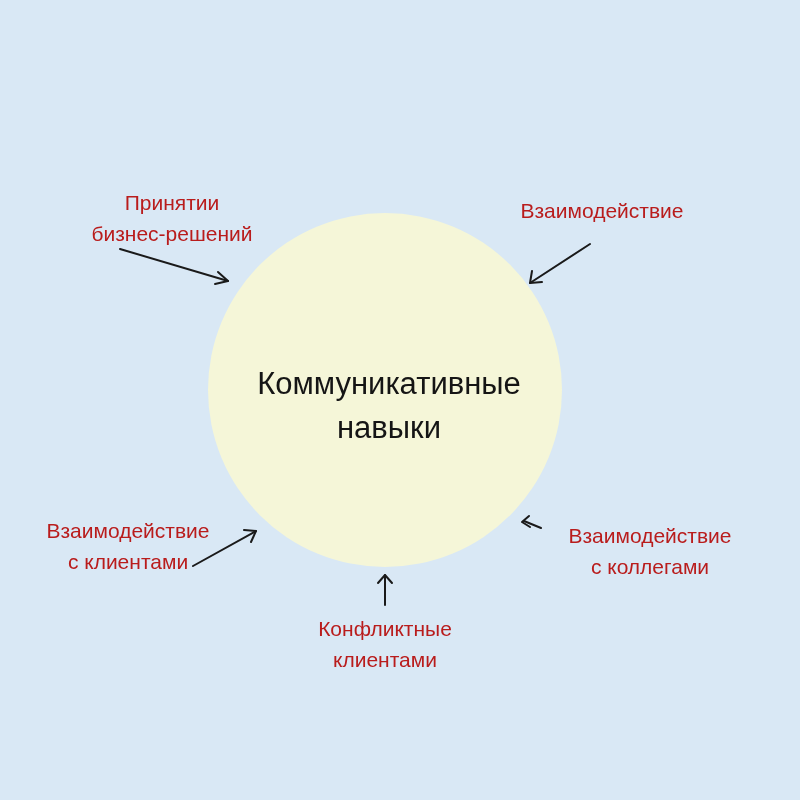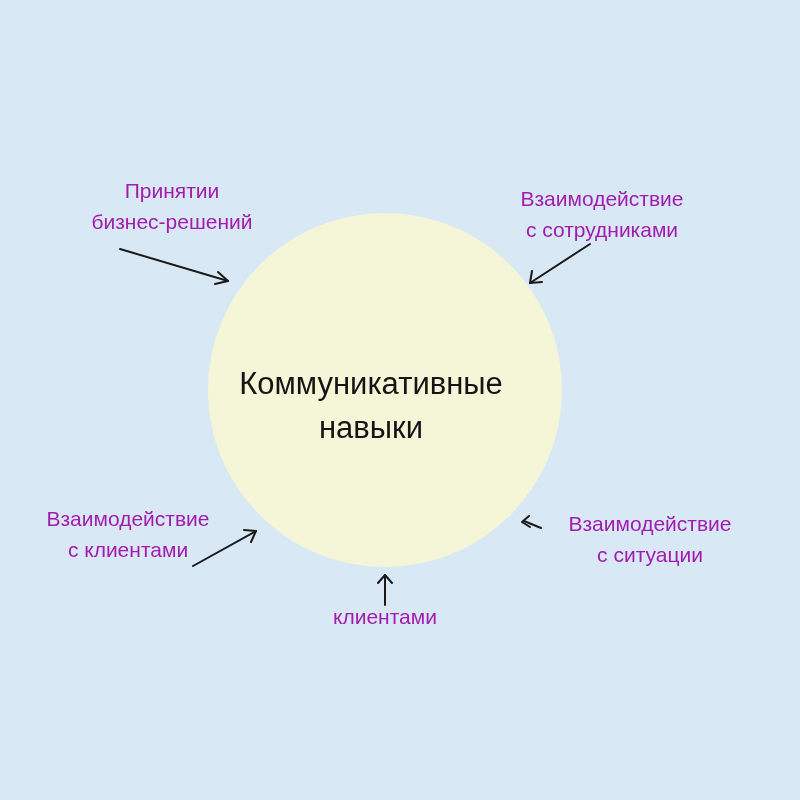--- a/index.html
+++ b/index.html
@@ -13,34 +13,35 @@
     }
     .circle {
       position: absolute;
       left: 208px; top: 213px;
       width: 354px; height: 354px;
       border-radius: 50%;
       background: #f5f6d8;
     }
     .center-title {
       position: absolute;
-      left: 171px; top: 362px;
+      left: 189px; top: 362px;
       width: 400px;
       text-align: center;
       font-size: 31px;
       line-height: 44px;
       color: #151515;
     }
     .label {
       position: absolute;
       text-align: center;
       font-size: 21px;
       line-height: 31px;
-      color: #a21caf;
+      color: #b91c1c;
       white-space: nowrap;
+      margin-top: 12px;
     }
     svg.arrows {
       position: absolute; left: 0; top: 0;
       width: 800px; height: 800px;
       pointer-events: none;
     }
   </style>
 </head>
 <body>
 
@@ -51,34 +52,34 @@
   <div>навыки</div>
 </div>
 
 <div class="label" style="left:72px; top:175px; width:200px;">
   <div>Принятии</div>
   <div>бизнес-решений</div>
 </div>
 
 <div class="label" style="left:502px; top:183px; width:200px;">
   <div>Взаимодействие</div>
-  <div>с сотрудниками</div>
 </div>
 
 <div class="label" style="left:28px; top:503px; width:200px;">
   <div>Взаимодействие</div>
   <div>с клиентами</div>
 </div>
 
 <div class="label" style="left:550px; top:508px; width:200px;">
   <div>Взаимодействие</div>
-  <div>с ситуации</div>
+  <div>с коллегами</div>
 </div>
 
 <div class="label" style="left:285px; top:601px; width:200px;">
+  <div>Конфликтные</div>
   <div>клиентами</div>
 </div>
 
 <svg class="arrows" viewBox="0 0 800 800">
   <g fill="none" stroke="#1a1a1a" stroke-width="2" stroke-linecap="round" stroke-linejoin="round">
 
     <g>
     <line x1="120" y1="249" x2="228" y2="281"></line>
     <polyline points="218,272 228,281 215,284"></polyline>
     </g>

